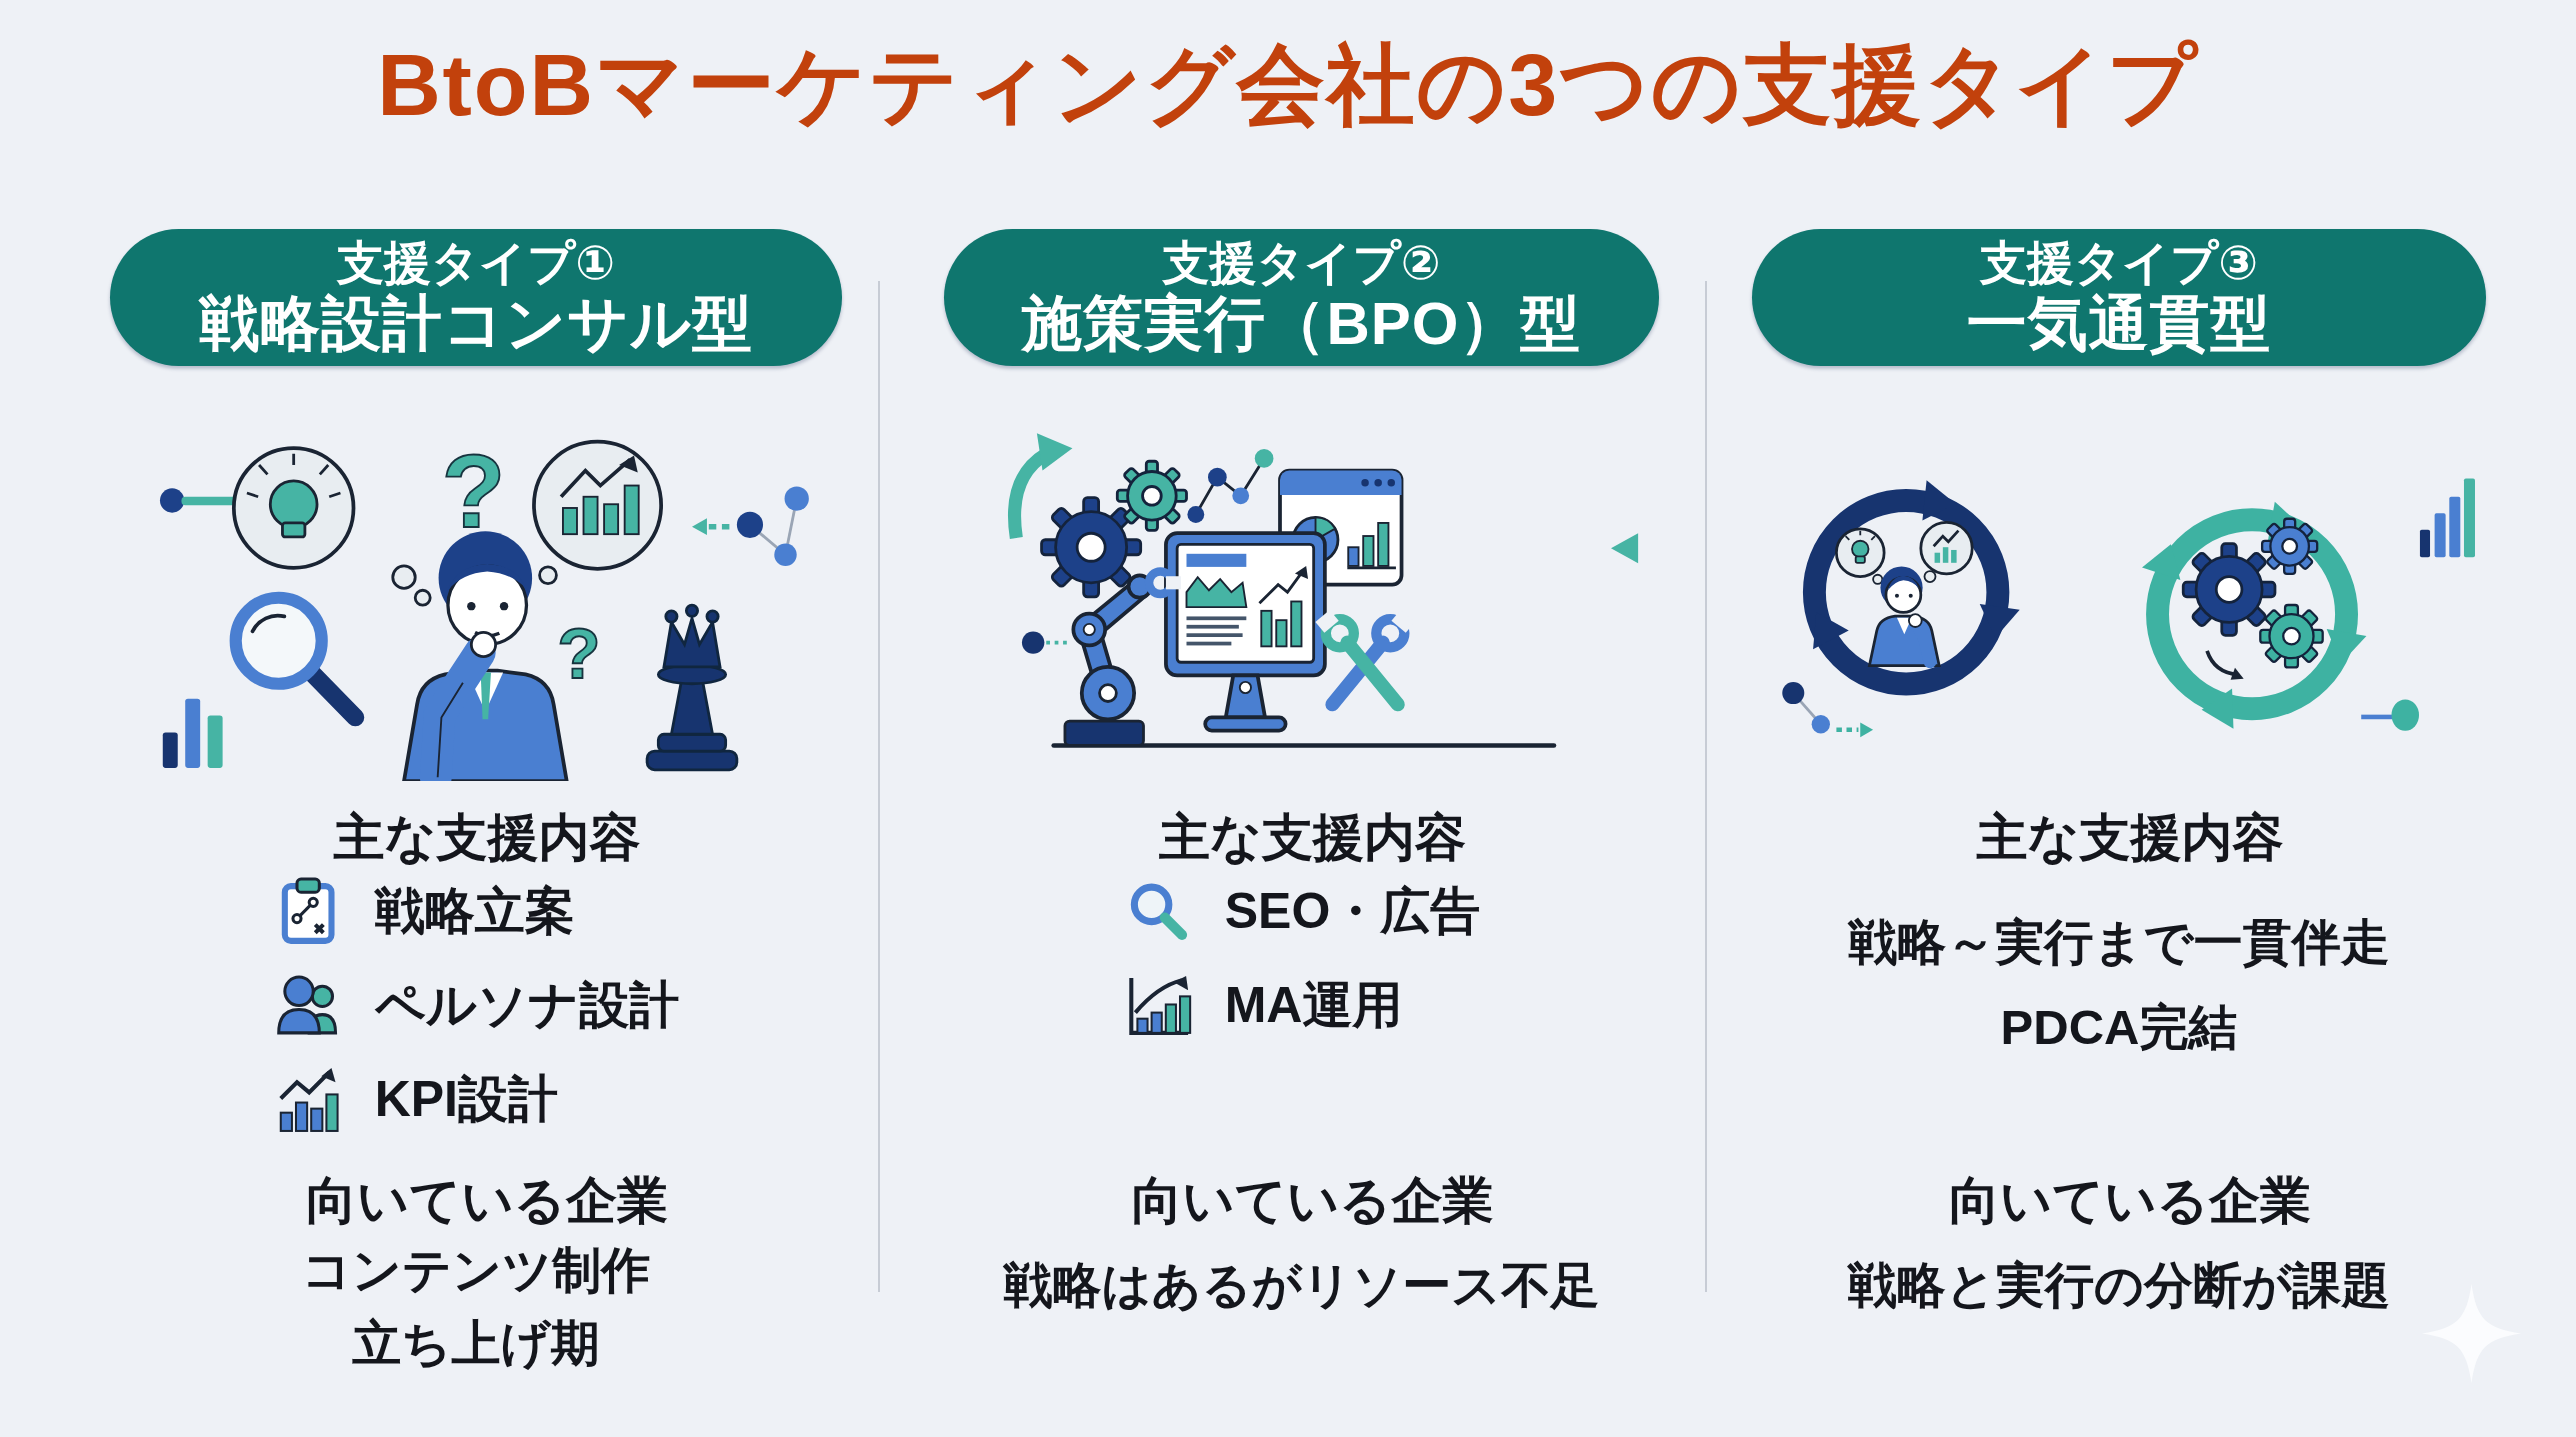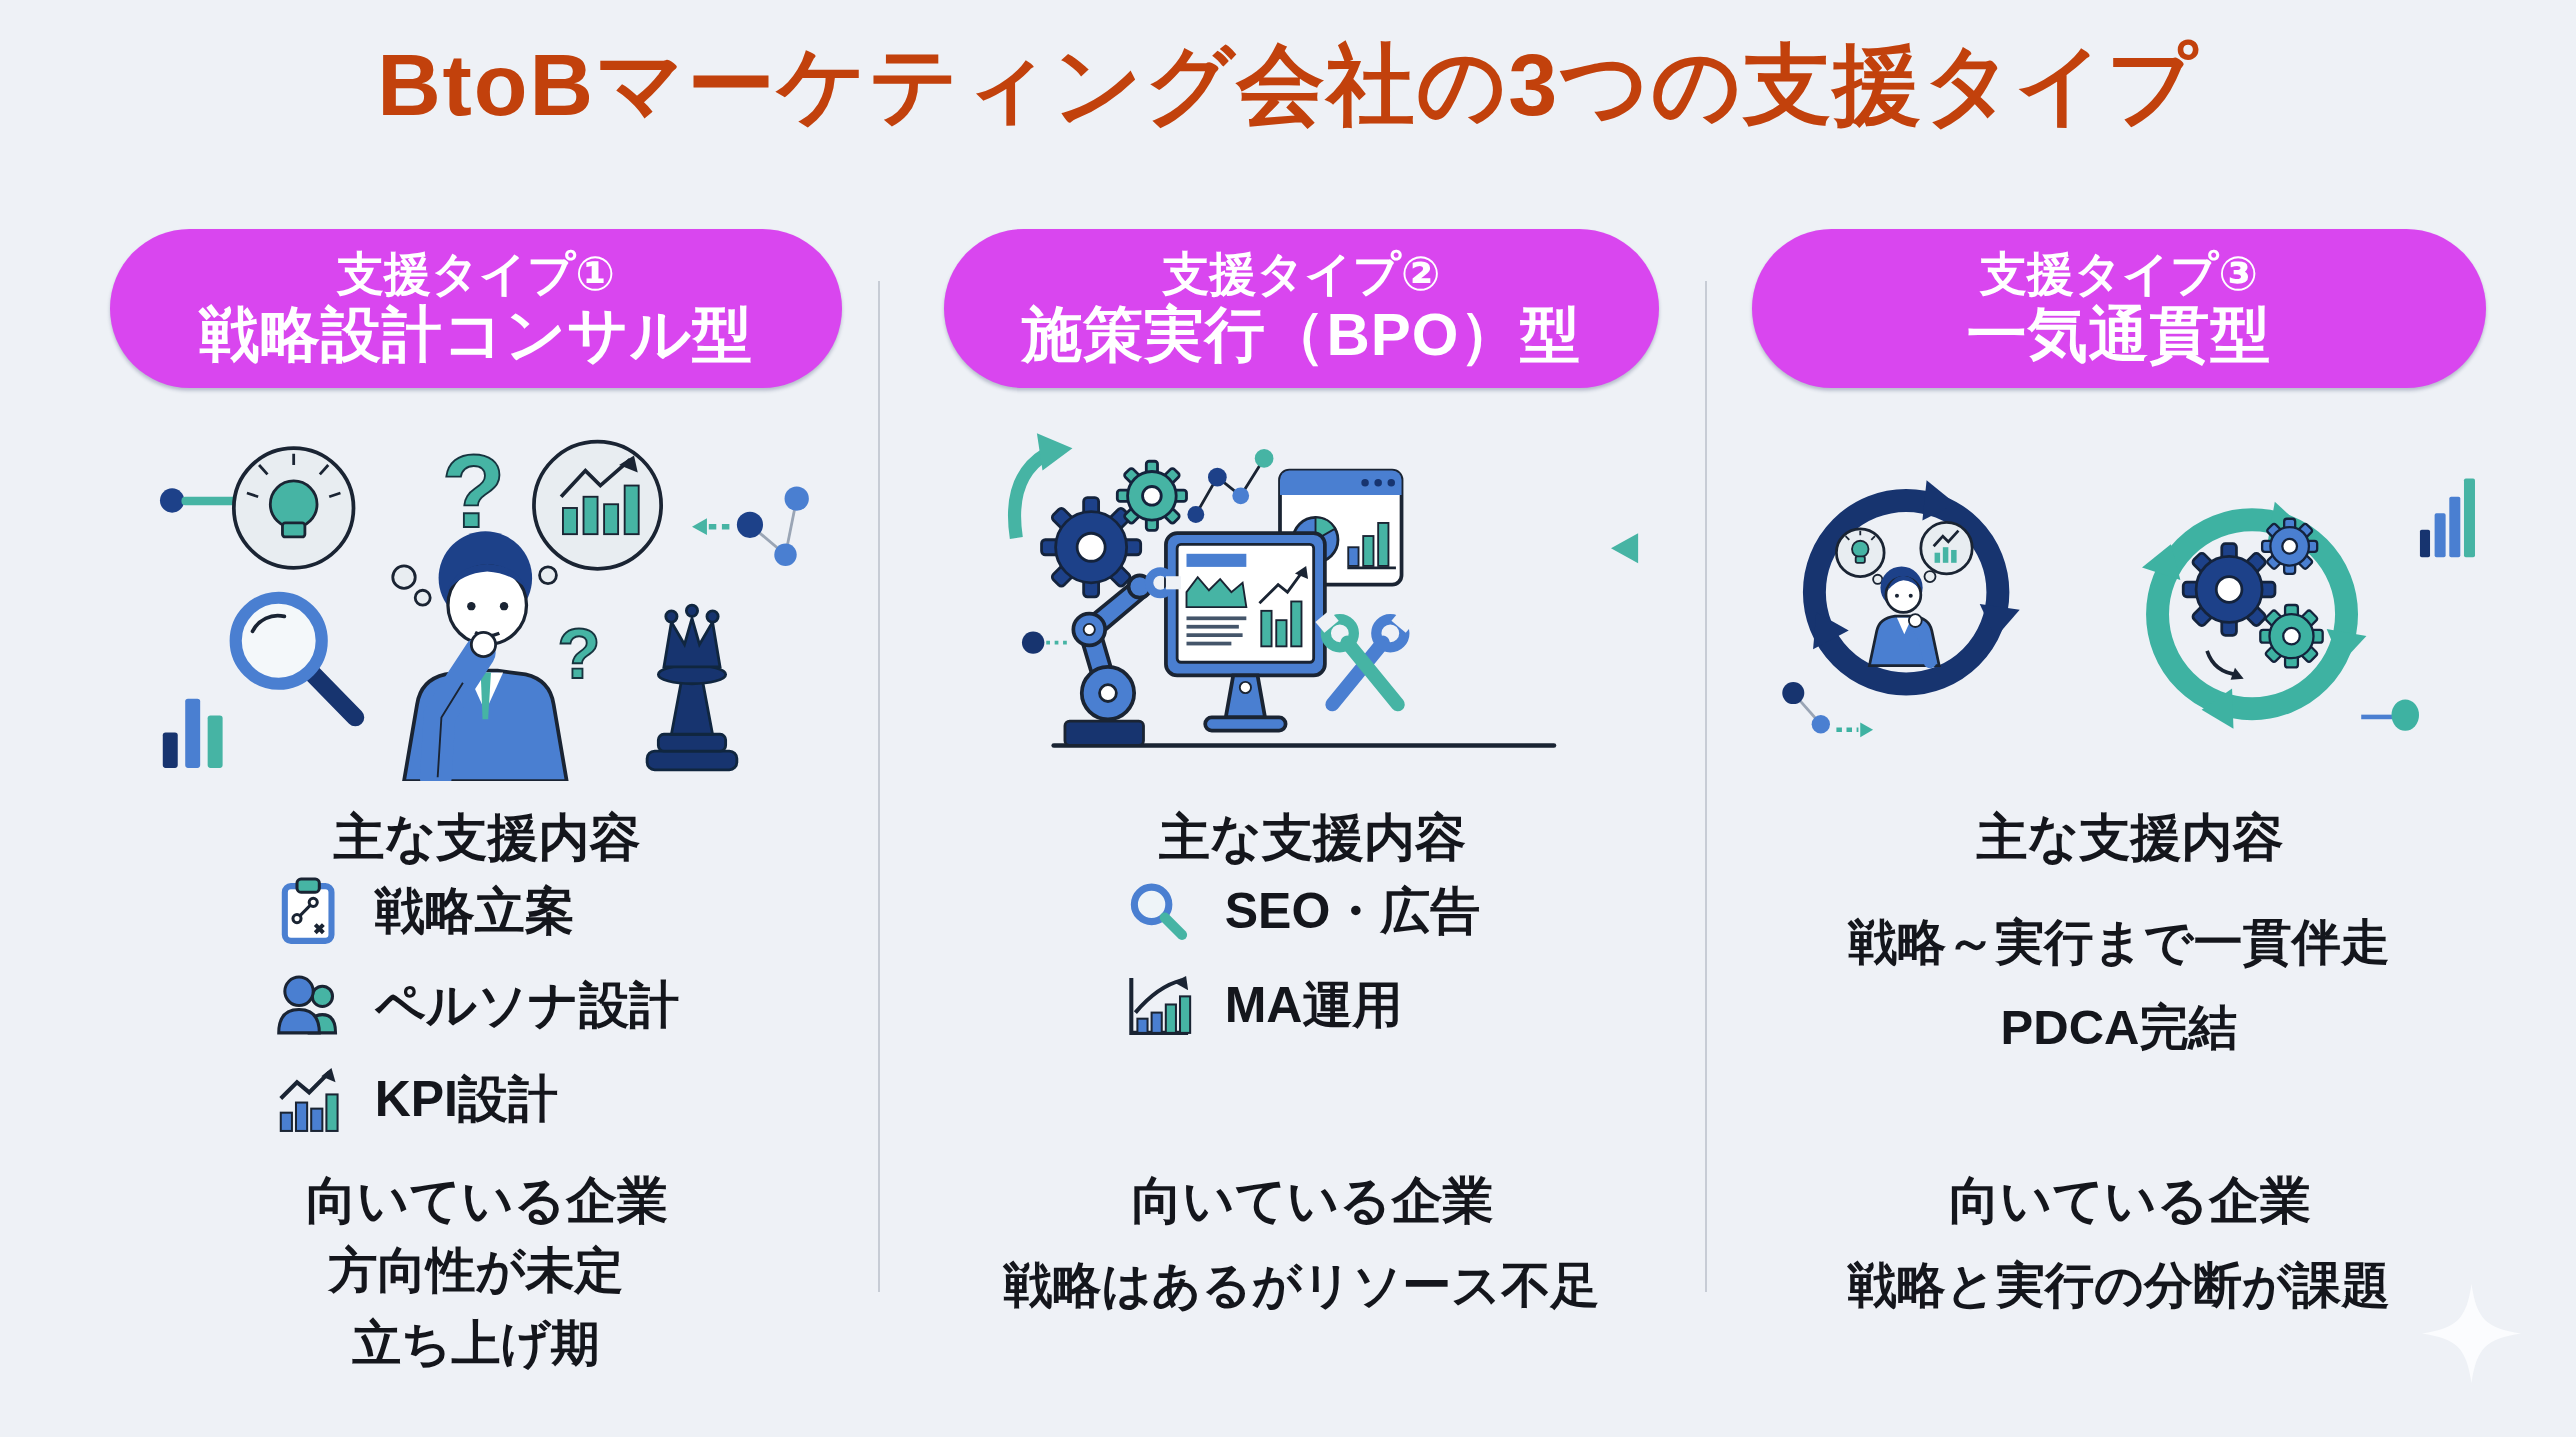--- a/index.html
+++ b/index.html
@@ -17,22 +17,22 @@
   .divider{
     position:absolute;top:281px;height:1011px;width:1.9px;background:#c7ccd5;
   }
   .divider.d1{left:878px;}
   .divider.d2{left:1705px;}
   .col{position:absolute;top:229px;height:1179px;}
   .col.c1{left:110px;width:732px;}
   .col.c2{left:944px;width:715px;}
   .col.c3{left:1752px;width:734px;}
   .pill{
-    position:absolute;top:0;left:0;width:100%;height:159px;
-    background:#d946ef;border-radius:82px;
+    position:absolute;top:0;left:0;width:100%;height:137px;
+    background:#0f766e;border-radius:82px;
     display:flex;flex-direction:column;align-items:center;justify-content:center;
     box-shadow:0 2.8px 3.7px rgba(20,35,80,.25);
   }
   .pill-line1{color:#ffffff;font-size:47px;font-weight:900;line-height:1.12;}
   .pill-line2{color:#ffffff;font-size:60px;font-weight:900;line-height:1.15;letter-spacing:0.9px;}
   .illo{position:absolute;top:178px;left:0;width:100%;height:374px;}
   .illo svg{width:100%;height:100%;display:block;}
   .svc-heading,.suited-heading{
     position:absolute;left:0;width:100%;text-align:center;margin:11px;
     font-size:51px;font-weight:900;color:#14161c;
@@ -196,21 +196,21 @@
             <rect x="53" y="30" width="11" height="36" fill="#46b4a4" stroke="#1a2433" stroke-width="2"></rect>
             <polyline points="8,34 24,18 36,28 56,8" fill="none" stroke="#1a2433" stroke-width="4"></polyline>
             <polygon points="58,4 62,18 48,12" fill="#1a2433"></polygon>
           </svg>
       </span>
       <span class="li-label">KPI設計</span>
     </li>
   </ul>
 
   <h2 class="suited-heading">向いている企業</h2>
-  <p class="suited-line s1">方向性が未定</p>
+  <p class="suited-line s1">コンテンツ制作</p>
   <p class="suited-line s2">立ち上げ期</p>
 </section>
 
 <section class="col c2">
   <header class="pill">
     <div class="pill-line1">支援タイプ②</div>
     <div class="pill-line2">施策実行（BPO）型</div>
   </header>
 
   <div class="illo">

